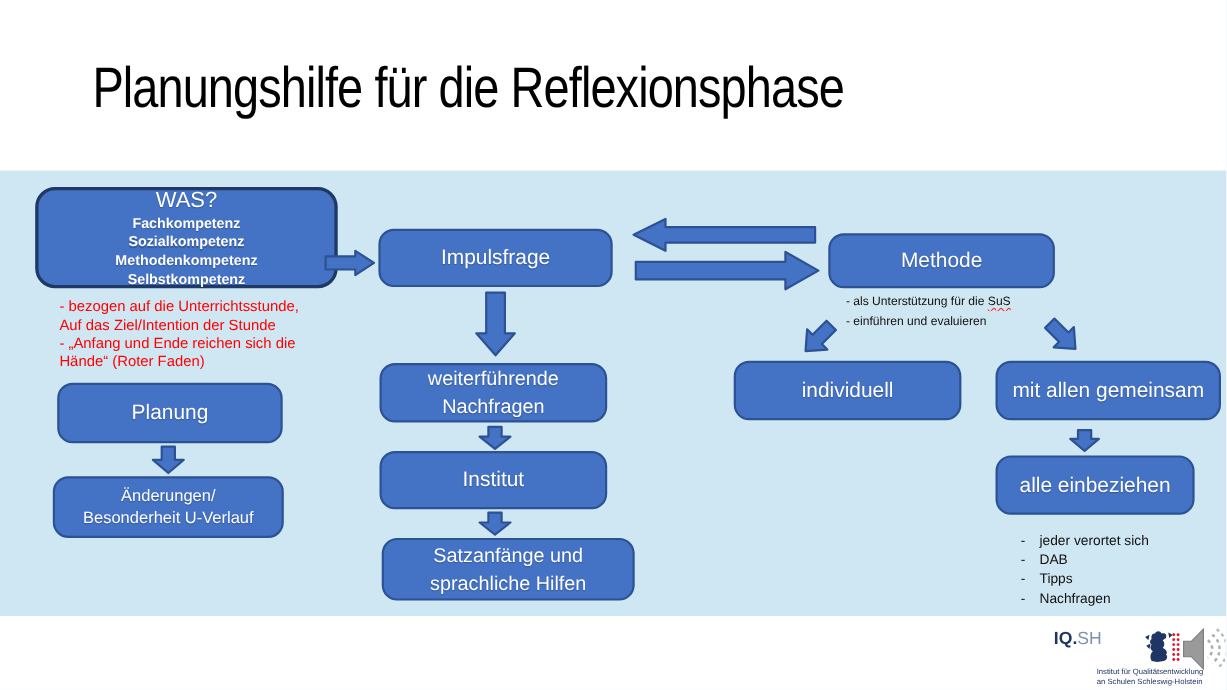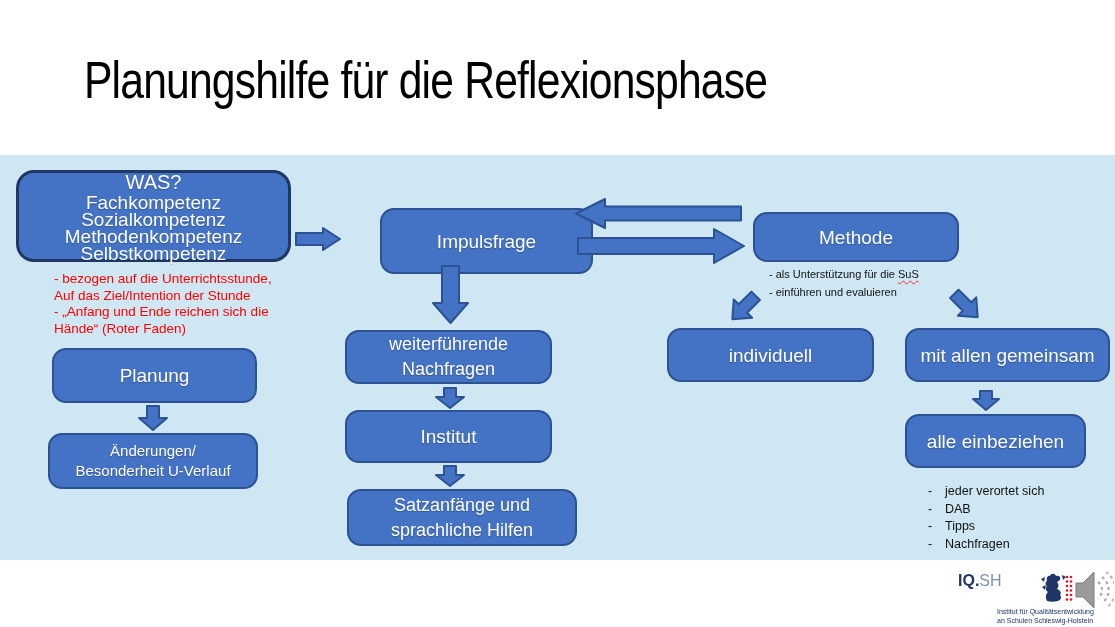--- a/index.html
+++ b/index.html
@@ -18,23 +18,23 @@
     letter-spacing:-1px;white-space:nowrap;transform:scaleX(.82);transform-origin:left top;
   }
   .panel{position:absolute;left:0;top:155px;width:1115px;height:405px;background:var(--panel-bg);}
   .box{
     position:absolute;display:flex;flex-direction:column;align-items:center;justify-content:center;
     background:var(--box-fill);border:2px solid var(--box-border);border-radius:14px;
     color:var(--box-text);text-align:center;font-size:19px;line-height:25px;
     text-shadow:0 1px 1px rgba(0,0,0,.25);
   }
   .prelines{white-space:pre-line;}
-  .was-box{border:3px solid var(--was-box-border);border-radius:18px;}
+  .was-box{border:3px solid var(--was-box-border);border-radius:18px;margin-left:16px;}
   .was-heading{font-size:20px;line-height:24px;}
-  .was-lines{font-size:19px;line-height:17px;font-weight:400;}
+  .was-lines{font-size:13px;line-height:17px;font-weight:700;}
   .multiline-box{font-size:18px;line-height:25px;}
   .aend-box{font-size:15px;line-height:20px;}
   .note{position:absolute;color:var(--body-text);font-size:13px;line-height:17px;}
   .red-note{color:var(--red-note);font-size:13.5px;line-height:16.5px;width:250px;}
   .wavy{text-decoration:underline;text-decoration-style:wavy;text-decoration-color:#ff2a2a;
         text-decoration-thickness:1px;text-underline-offset:2px;}
   .list{position:absolute;color:var(--body-text);font-size:12.5px;line-height:17.5px;}
   .list-row{display:flex;}
   .list-row .dash{width:17px;}
   .arrow{position:absolute;overflow:visible;}
@@ -71,21 +71,21 @@
 
   <div class="box" style="left:52px;top:348px;width:205px;height:55px;justify-content:center;">
     <span>Planung</span>
   </div>
 
   <div class="box aend-box prelines" style="left:48px;top:433px;width:210px;height:56px;">
     <span class="prelines">Änderungen/
 Besonderheit U-Verlauf</span>
   </div>
 
-  <div class="box" style="left:344px;top:208px;width:213px;height:66px;margin-left:36px;">
+  <div class="box" style="left:344px;top:208px;width:213px;height:53px;">
     <span>Impulsfrage</span>
   </div>
 
   <div class="box multiline-box" style="left:345px;top:330px;width:207px;height:54px;">
     <span class="prelines">weiterführende
 Nachfragen</span>
   </div>
 
   <div class="box" style="left:345px;top:410px;width:207px;height:53px;">
     <span>Institut</span>

